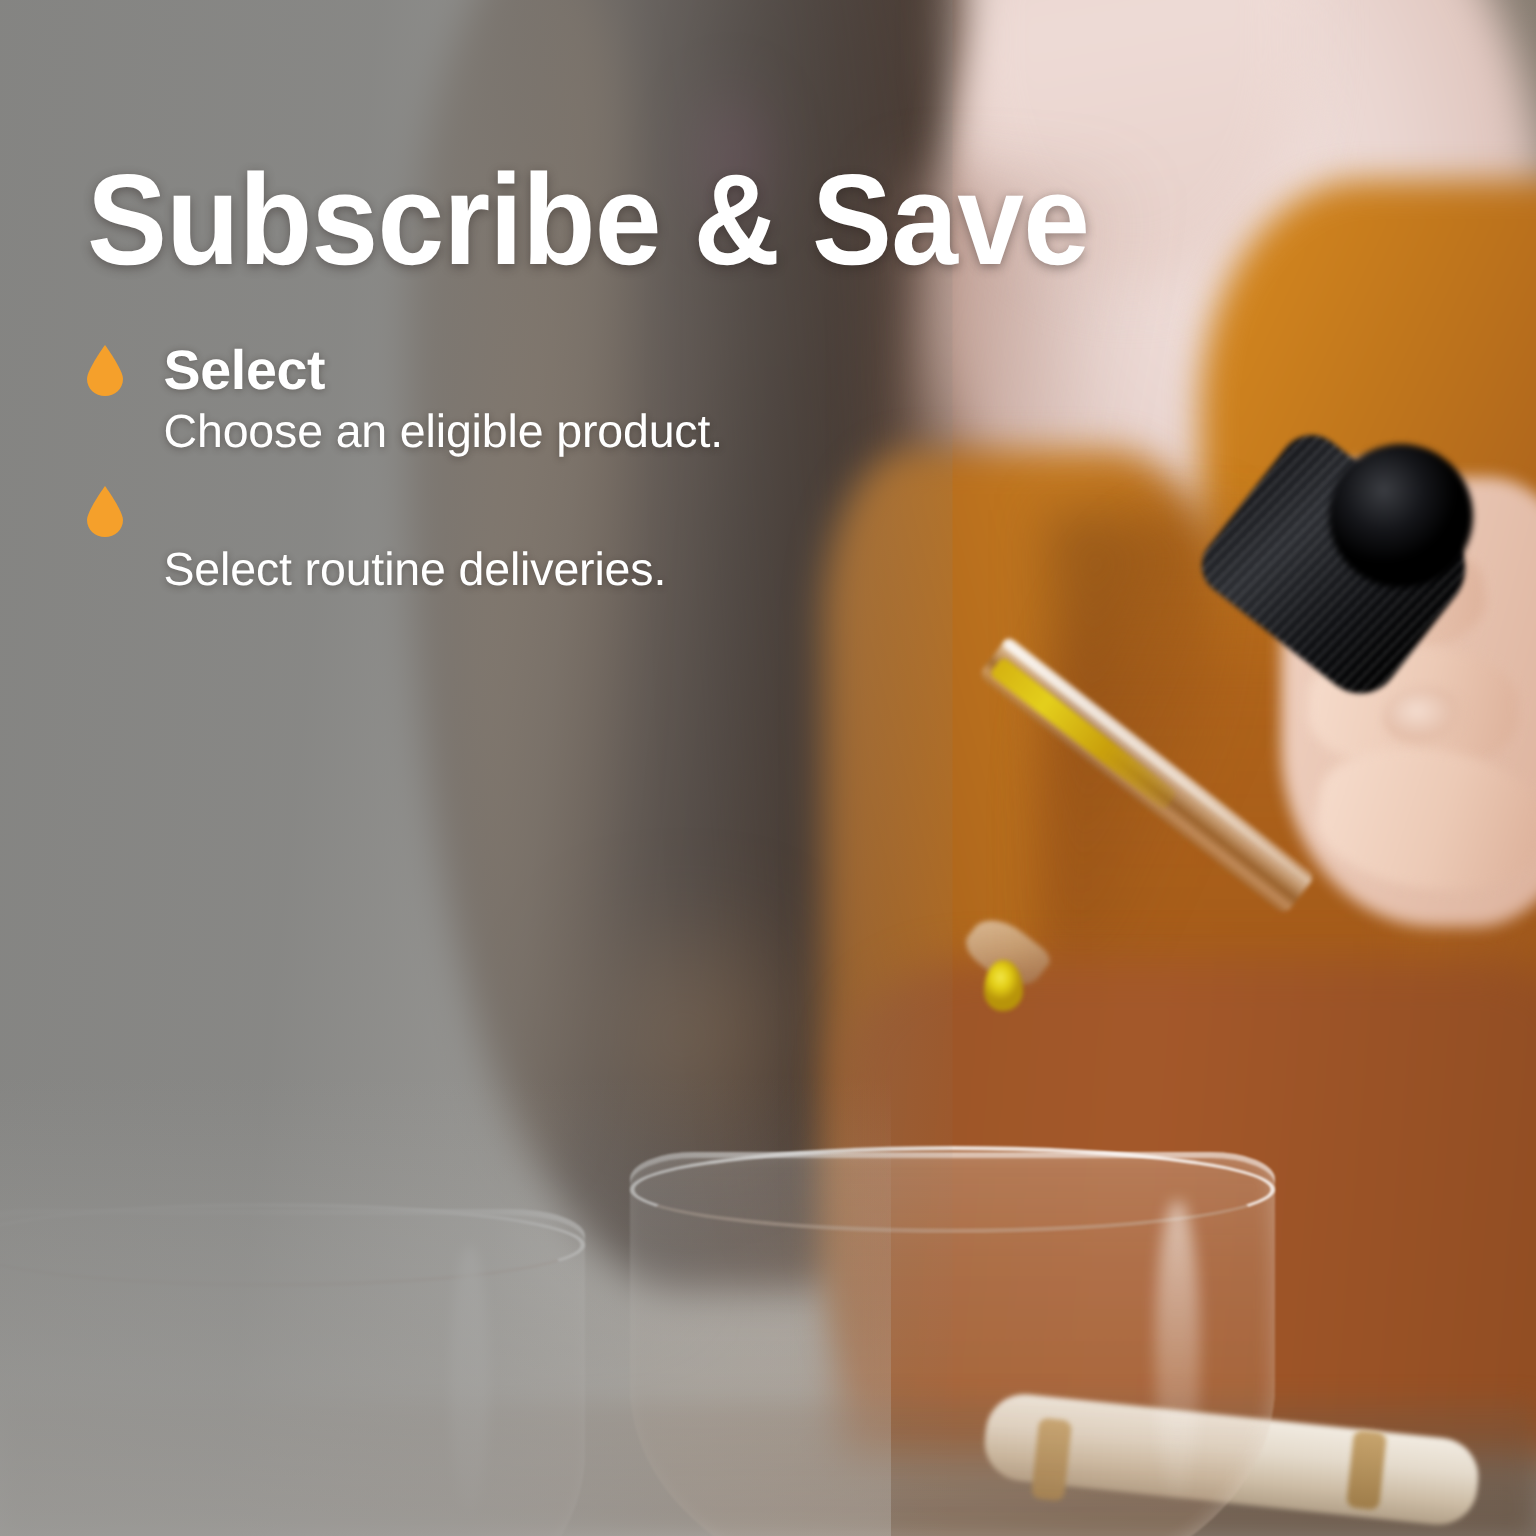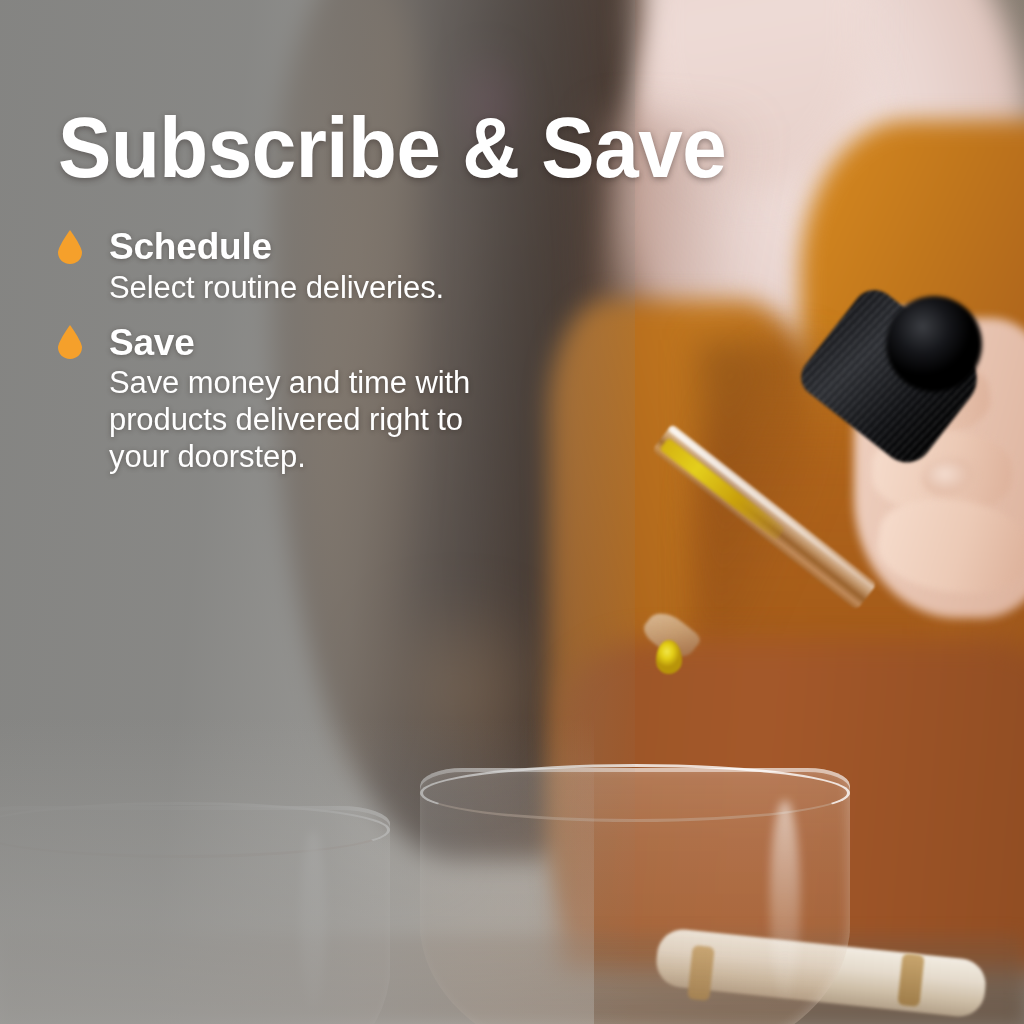--- a/index.html
+++ b/index.html
@@ -427,46 +427,43 @@
 
   <div class="scrim"></div>
   <div class="scrim-bottom"></div>
 
   <div class="content">
 
     <div class="headline">Subscribe &amp; Save</div>
 
     <div class="steps">
 
-
       <div class="step">
         <div class="step-head">
           <span class="drop-icon">
             <svg viewBox="0 0 24 34" xmlns="http://www.w3.org/2000/svg">
               <path d="M12 0 C12 0 24 16.5 24 22.6 C24 29.1 18.6 34 12 34 C5.4 34 0 29.1 0 22.6 C0 16.5 12 0 12 0 Z" fill="#F5A02B"></path>
             </svg>
           </span>
-          <span class="step-title">Schedule</span>
+          <span class="step-title">Select</span>
         </div>
         <div class="step-desc">
-          <span class="ln">Select routine deliveries.</span>
+          <span class="ln">Choose an eligible product.</span>
         </div>
       </div>
 
       <div class="step">
         <div class="step-head">
           <span class="drop-icon">
             <svg viewBox="0 0 24 34" xmlns="http://www.w3.org/2000/svg">
               <path d="M12 0 C12 0 24 16.5 24 22.6 C24 29.1 18.6 34 12 34 C5.4 34 0 29.1 0 22.6 C0 16.5 12 0 12 0 Z" fill="#F5A02B"></path>
             </svg>
           </span>
-          <span class="step-title">Save</span>
         </div>
         <div class="step-desc">
-          <span class="ln">Save money and time with</span>
-          <span class="ln">products delivered right to</span>
-          <span class="ln">your doorstep.</span>
+          <span class="ln">Select routine deliveries.</span>
         </div>
       </div>
+
 
     </div>
   </div>
 </div>
 
 </body></html>

